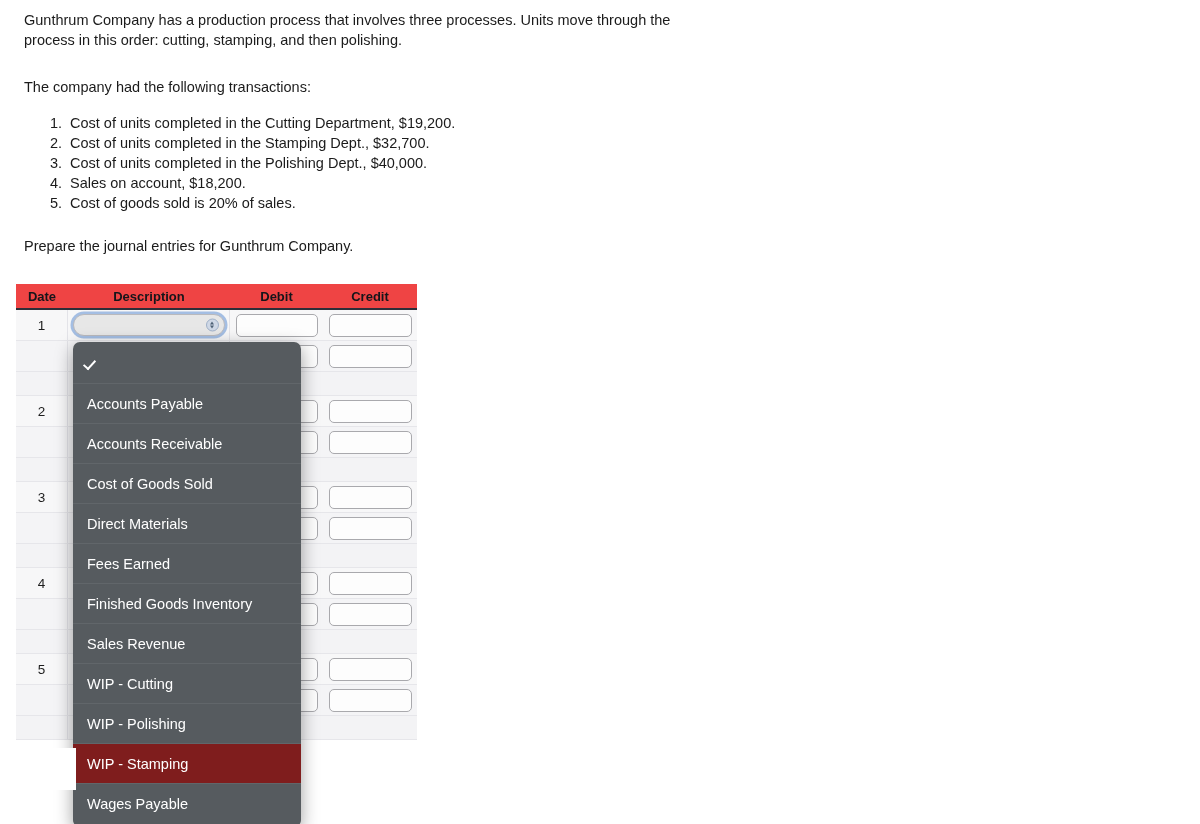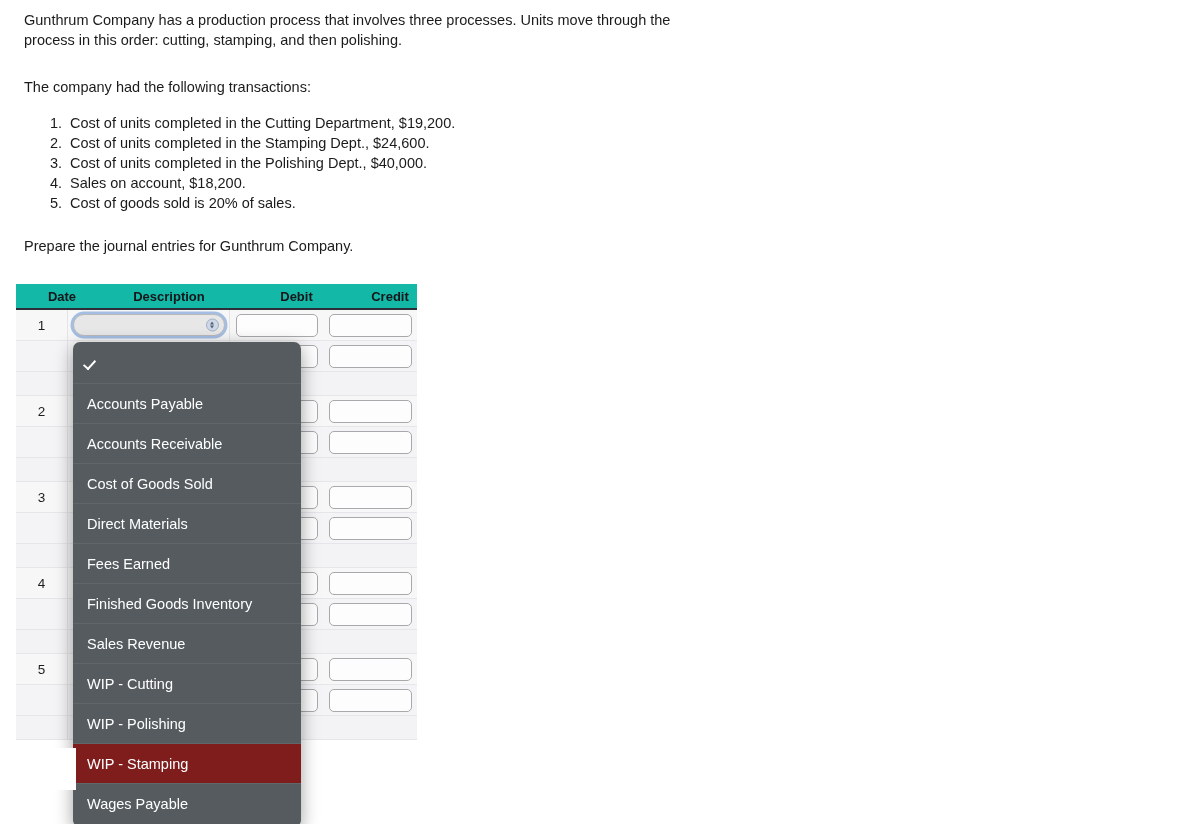--- a/index.html
+++ b/index.html
@@ -75,25 +75,24 @@
   .journal {
     position: absolute;
     left: 16px;
     top: 284px;
     width: 401px;
     background: #fbfbfc;
   }
 
   .jhead {
     display: flex;
-    background: #14b8a6;
+    background: #ef4444;
     border-bottom: 2px solid #2e2e38;
     height: 26px;
     align-items: center;
-    padding-left: 20px;
   }
   .jhead .hcell {
     font-size: 13px;
     font-weight: bold;
     color: #15151a;
     text-align: center;
   }
   .col-date   { width: 52px;  flex: 0 0 52px; }
   .col-desc   { width: 162px; flex: 0 0 162px; }
   .col-debit  { width: 93px;  flex: 0 0 93px; }
@@ -239,21 +238,21 @@
     <p class="para second">The company had the following transactions:</p>
   </div>
 
   <ul class="txn-list" id="txn-list">
       <li>
         <span class="txn-num">1.</span>
         <span>Cost of units completed in the Cutting Department, $19,200.</span>
       </li>
       <li>
         <span class="txn-num">2.</span>
-        <span>Cost of units completed in the Stamping Dept., $24,600.</span>
+        <span>Cost of units completed in the Stamping Dept., $32,700.</span>
       </li>
       <li>
         <span class="txn-num">3.</span>
         <span>Cost of units completed in the Polishing Dept., $40,000.</span>
       </li>
       <li>
         <span class="txn-num">4.</span>
         <span>Sales on account, $18,200.</span>
       </li>
       <li>

